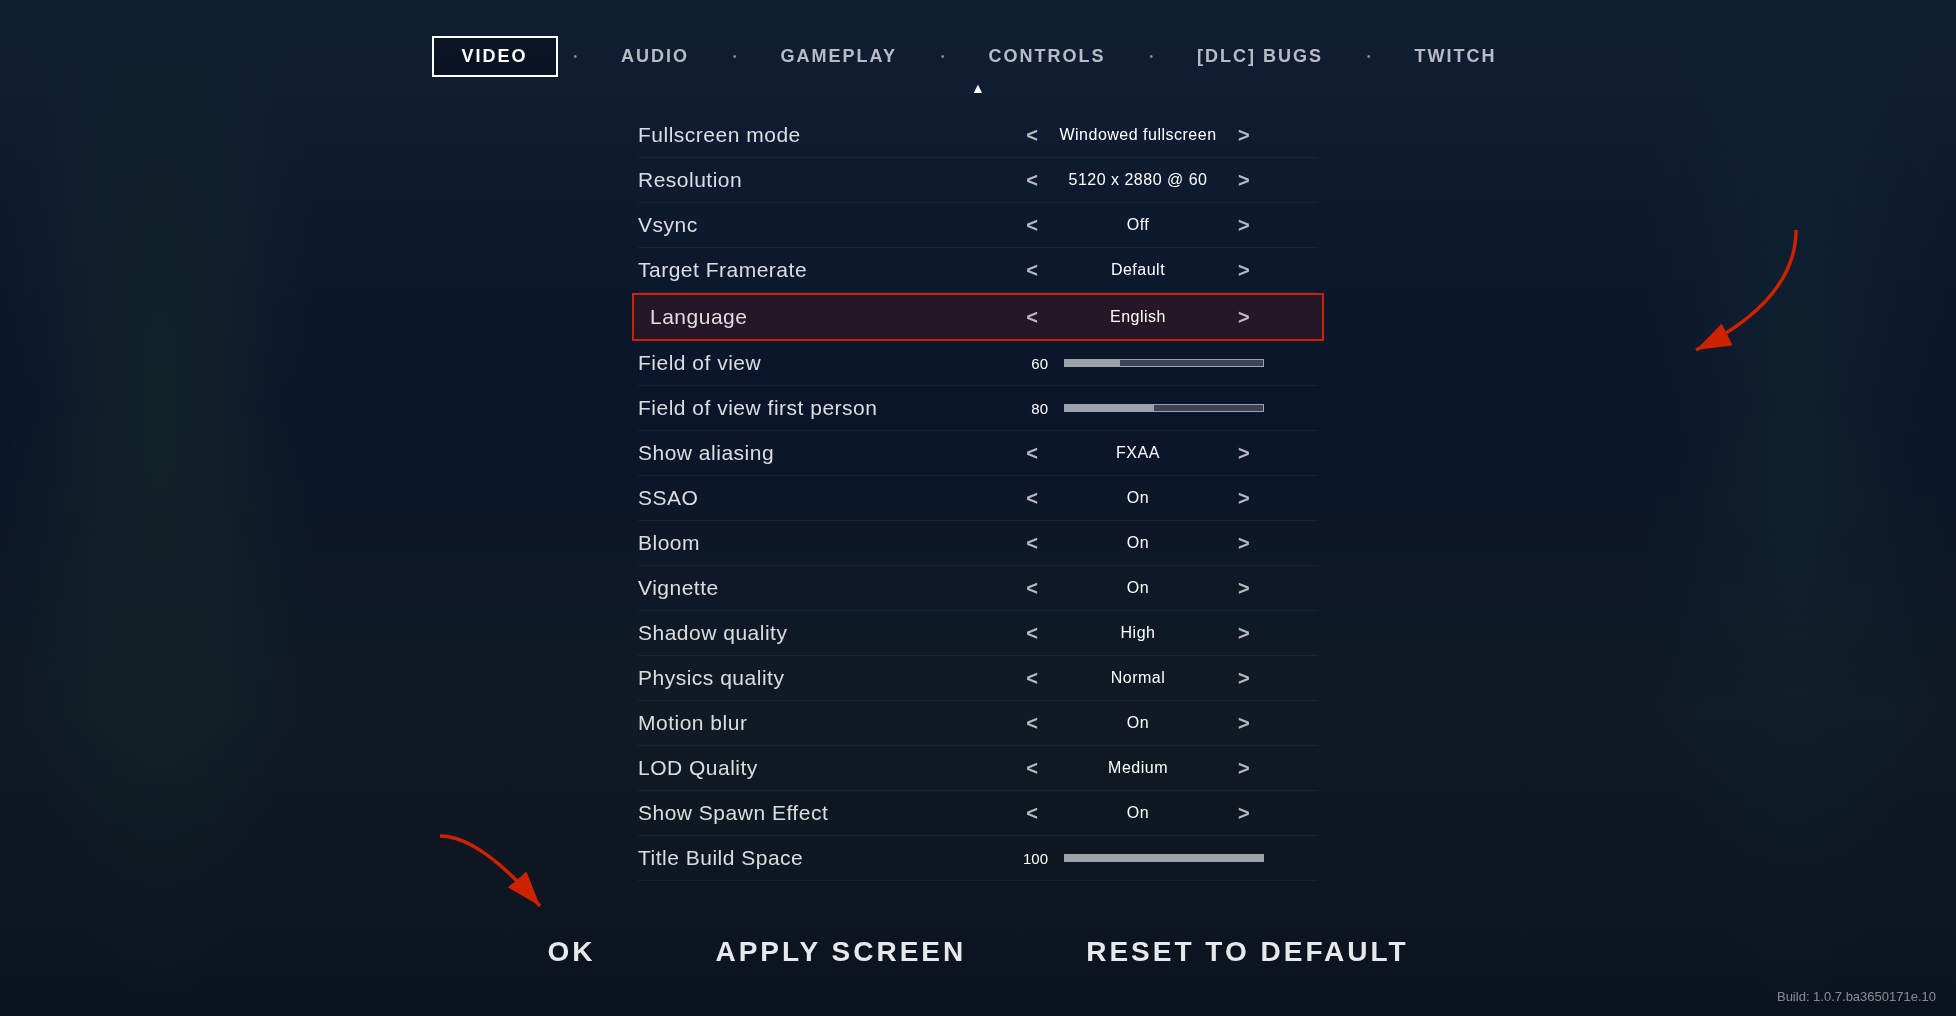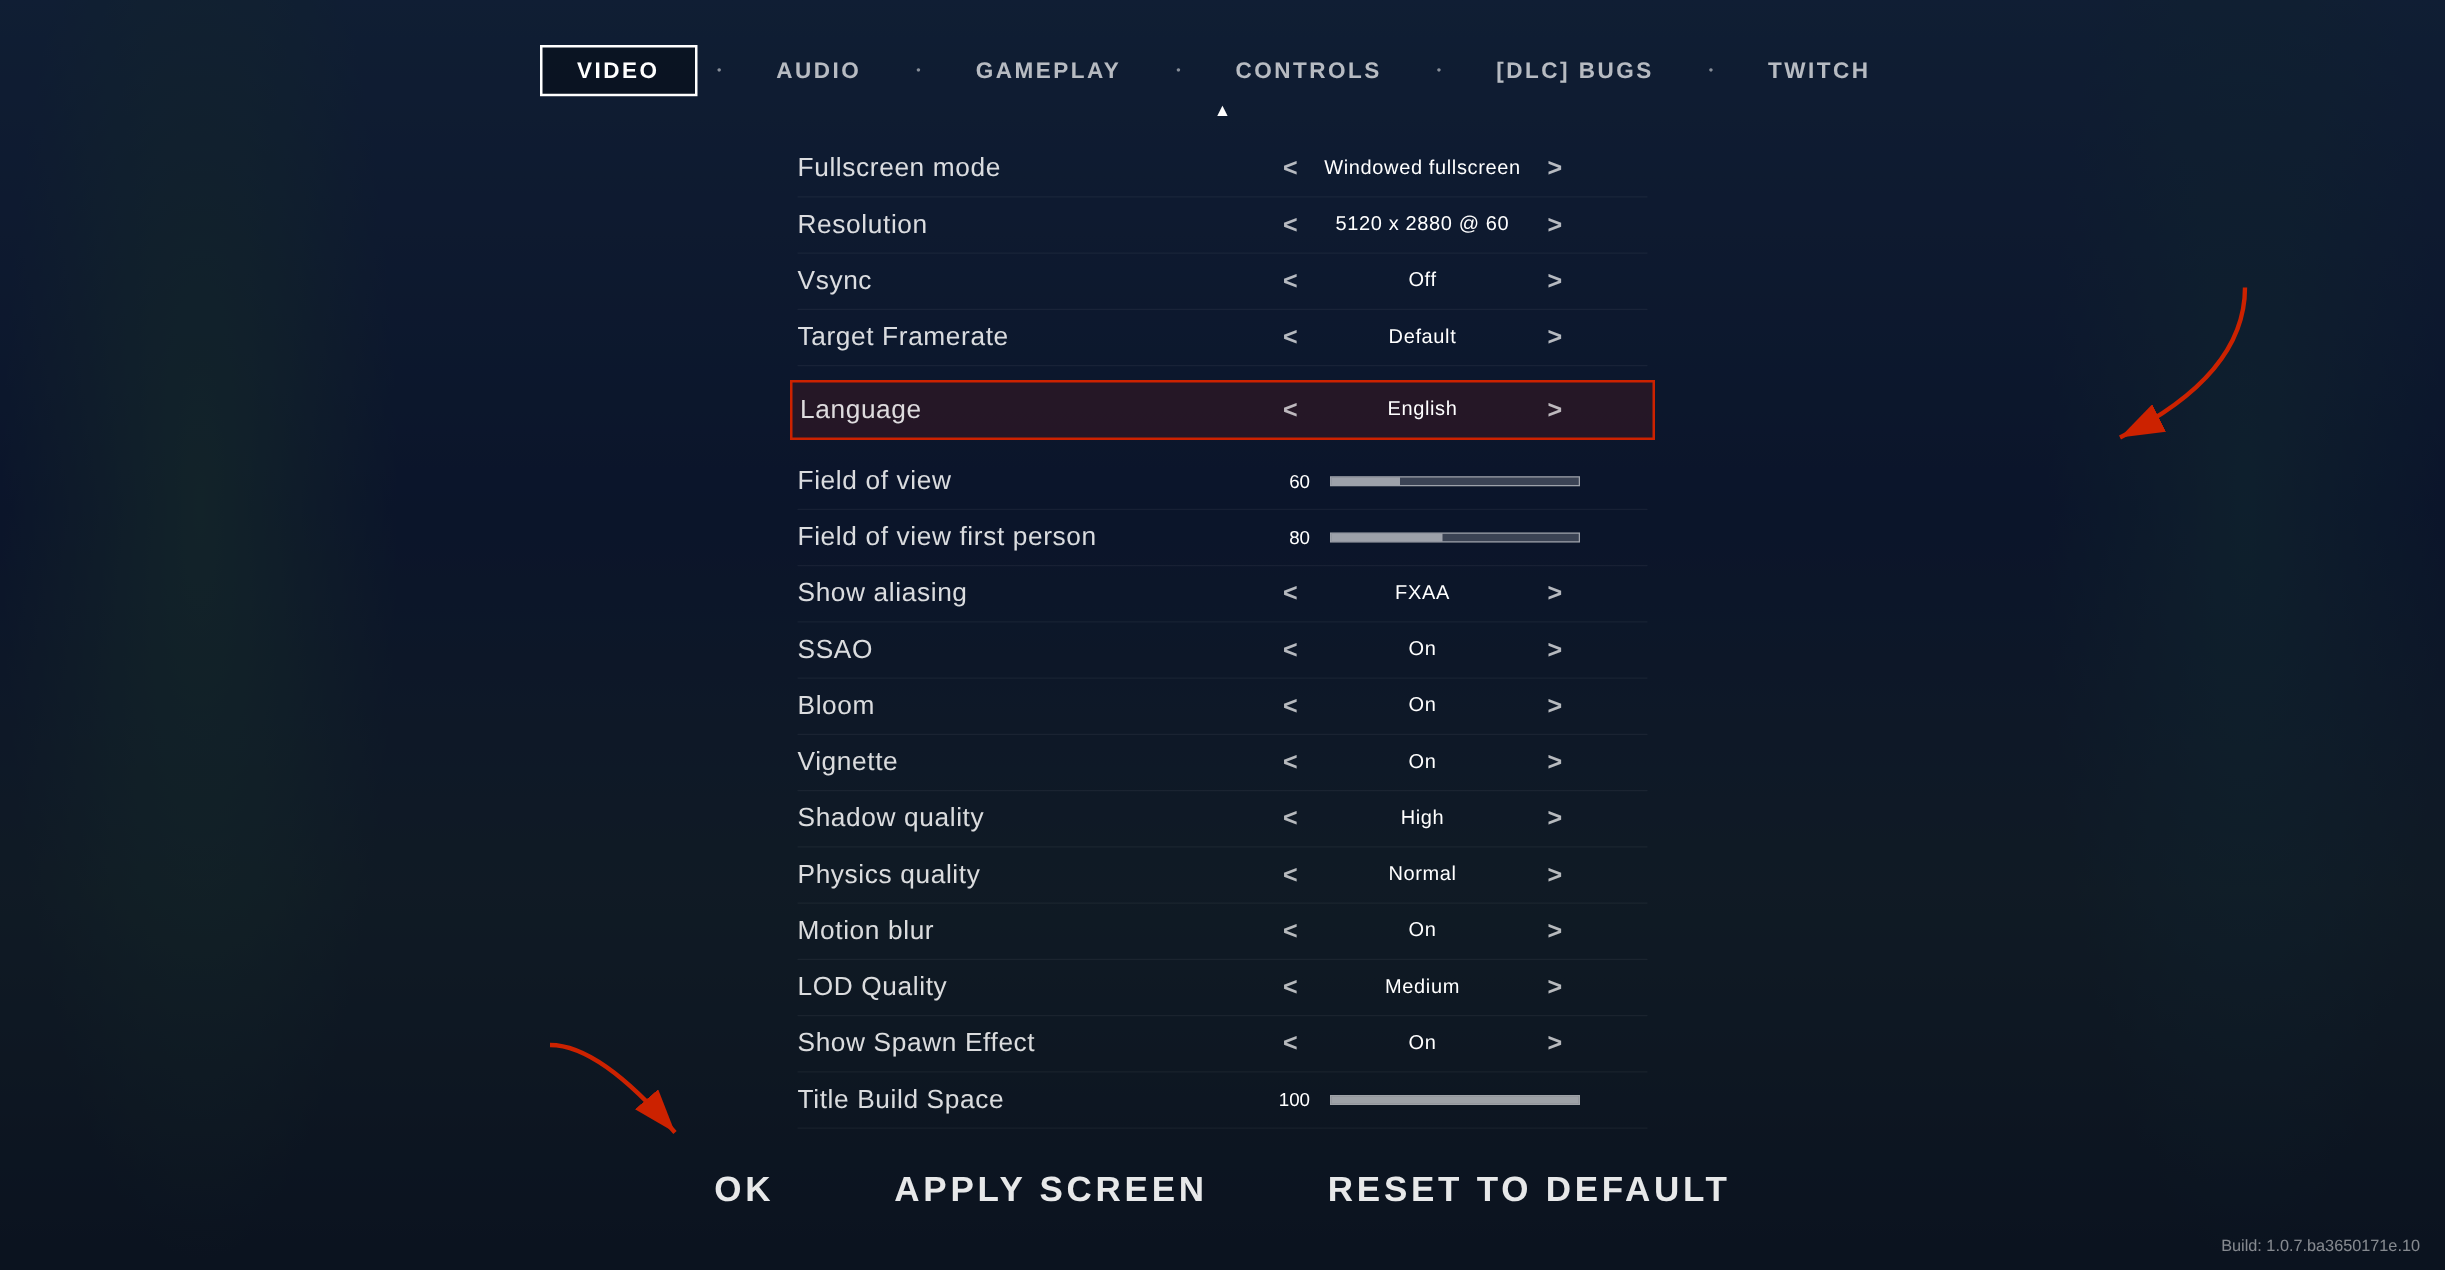--- a/index.html
+++ b/index.html
@@ -106,22 +106,22 @@
       display: flex;
       align-items: center;
       padding: 10px 0;
       border-bottom: 1px solid rgba(255,255,255,0.05);
       position: relative;
     }
 
     .setting-row.highlighted {
       border: 2px solid #cc2200;
       background: rgba(180, 30, 10, 0.15);
-      padding: 10px 6px;
-      margin: 11px -6px;
+      padding: 10px 16px;
+      margin: 0 -6px;
     }
 
     .setting-label {
       flex: 0 0 320px;
       font-size: 21px;
       color: rgba(255,255,255,0.85);
       letter-spacing: 0.5px;
     }
 
     .setting-control {
@@ -170,21 +170,21 @@
       background: rgba(255,255,255,0.5);
     }
 
     
     .bottom-buttons {
       position: absolute;
       bottom: 48px;
       width: 100%;
       display: flex;
       justify-content: center;
-      gap: 96px;
+      gap: 120px;
     }
 
     .bottom-btn {
       font-size: 28px;
       font-weight: bold;
       letter-spacing: 3px;
       color: rgba(255,255,255,0.9);
       text-transform: uppercase;
       cursor: pointer;
       background: none;

